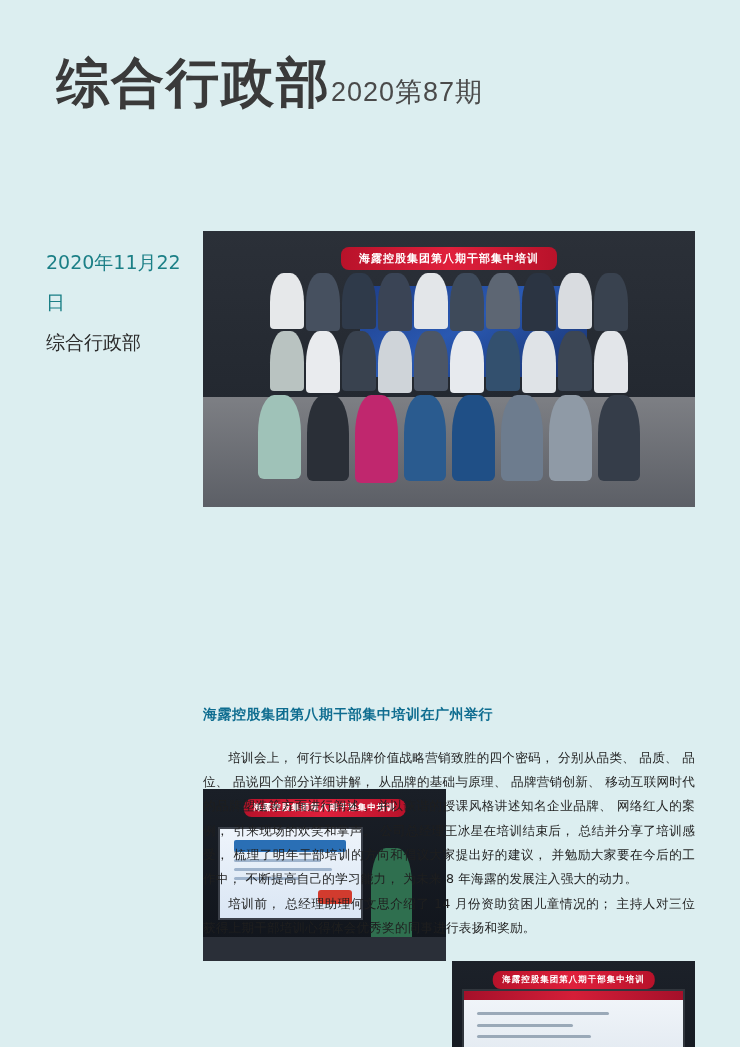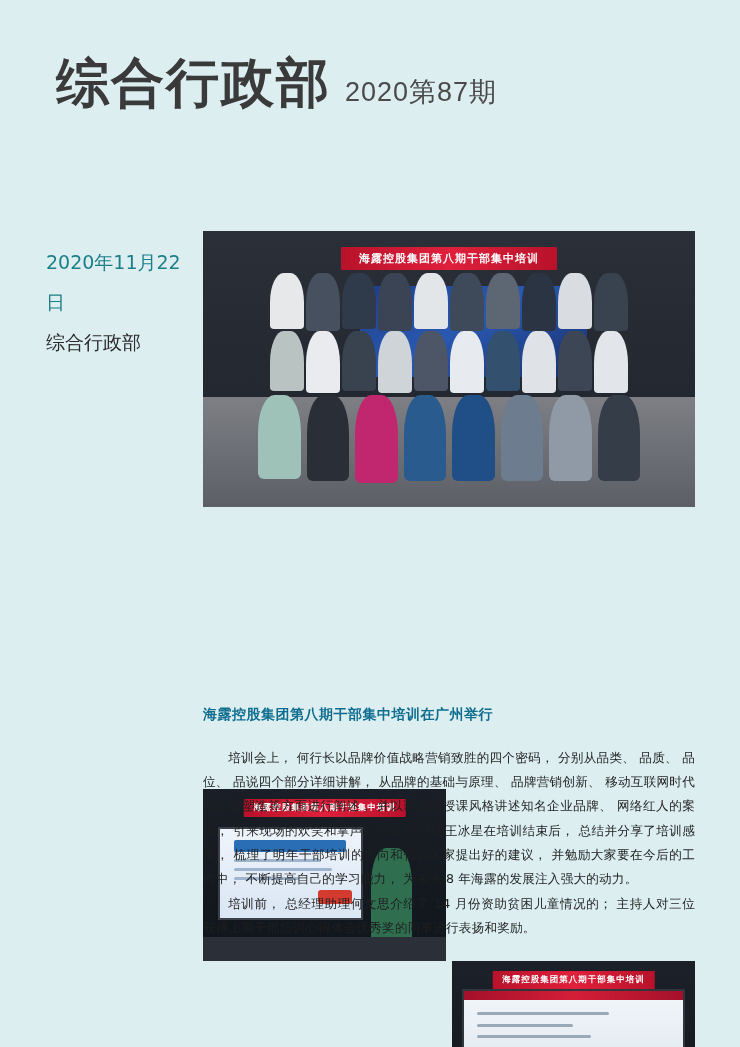--- a/index.html
+++ b/index.html
@@ -33,21 +33,20 @@
     font-size: 53px;
     font-weight: bold;
     color: #3a3a3a;
     letter-spacing: 2px;
     line-height: 1;
   }
   .masthead-issue {
     font-family: "Liberation Sans", sans-serif;
     font-size: 27px;
     color: #4a4a4a;
-    margin-left: 14px;
     letter-spacing: 1px;
   }
   
   .meta {
     position: absolute;
     left: 46px;
     top: 243px;
     width: 150px;
     color: #1b7f86;
     font-size: 19px;
@@ -89,21 +88,21 @@
     position: absolute;
     left: 50%;
     transform: translateX(-50%);
     background: linear-gradient(90deg,#b8122a,#e0203c 50%,#b8122a);
     color: #fff;
     font-size: 10px;
     font-weight: bold;
     letter-spacing: 1px;
     padding: 3px 14px;
     white-space: nowrap;
-    border-radius: 1px;
+    border-radius: 8px;
   }
   .main-banner { top: 16px; font-size: 11px; padding: 4px 18px; }
   .sub-banner { top: 10px; font-size: 8.5px; padding: 3px 10px; }
   .room-wall {
     position: absolute;
     left: 0; right: 0; top: 0;
     height: 62%;
     background:
       linear-gradient(180deg,#2b3038 0%, #232830 100%);
   }

